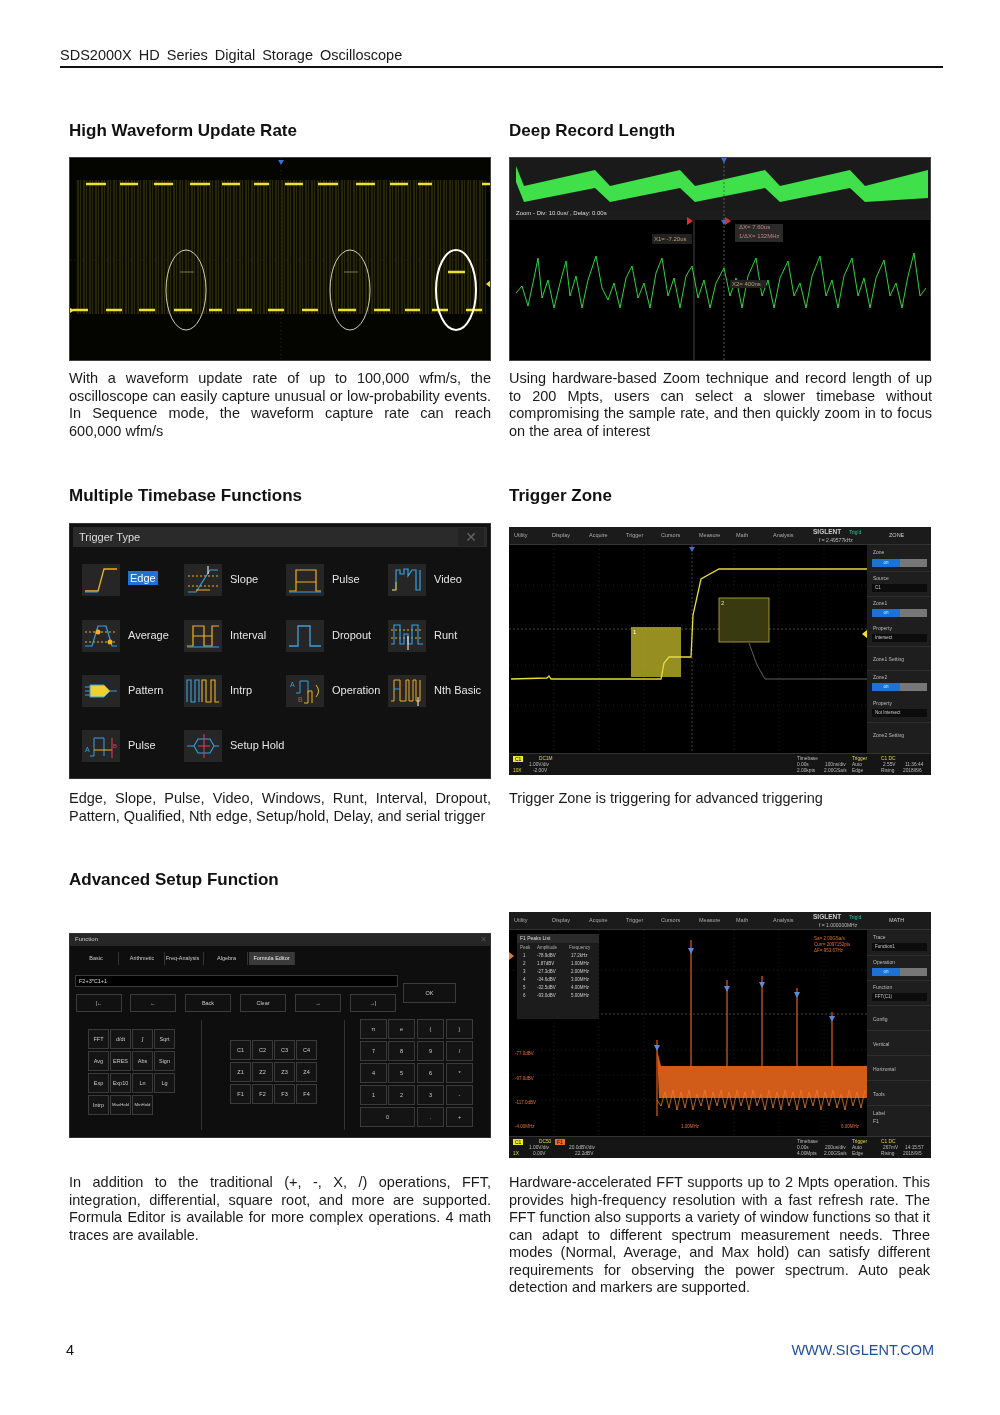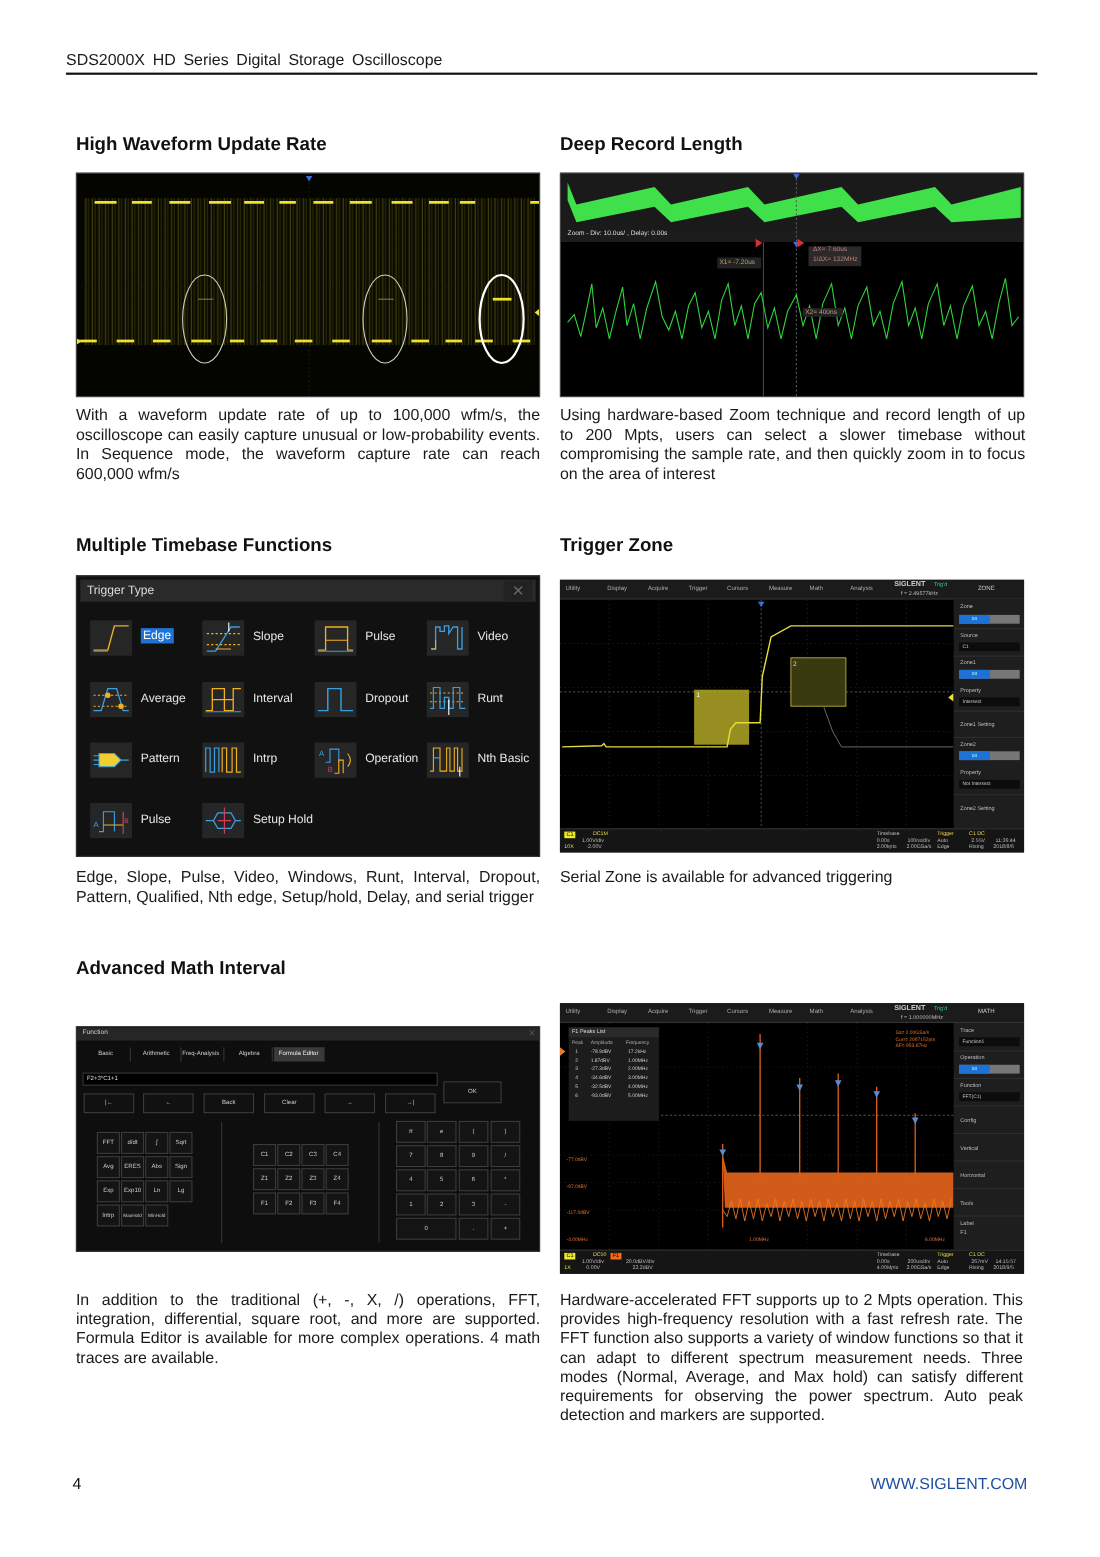--- a/index.html
+++ b/index.html
@@ -66,21 +66,21 @@
 <body>
 
 <div class="header">
   <span>SDS2000X HD Series Digital Storage Oscilloscope</span>
 </div>
 
 <div class="sec-title" style="left:69px;top:121px;">High Waveform Update Rate</div>
 <div class="sec-title" style="left:509px;top:121px;">Deep Record Length</div>
 <div class="sec-title" style="left:69px;top:486px;">Multiple Timebase Functions</div>
 <div class="sec-title" style="left:509px;top:486px;">Trigger Zone</div>
-<div class="sec-title" style="left:69px;top:870px;">Advanced Math Interval</div>
+<div class="sec-title" style="left:69px;top:870px;">Advanced Setup Function</div>
 
 <div class="screen" id="s1">
   <svg width="422" height="204" viewBox="0 0 422 204">
     <defs>
       <pattern id="vlines" width="6" height="204" patternUnits="userSpaceOnUse">
         <rect x="0" y="0" width="6" height="204" fill="#0a0a00"></rect>
         <line x1="2" y1="22" x2="2" y2="156" stroke="#4a4a10" stroke-width="1"></line>
         <line x1="4.5" y1="22" x2="4.5" y2="156" stroke="#2e2e08" stroke-width="1"></line>
       </pattern>
     </defs>
@@ -381,21 +381,21 @@
     <span class="st y" style="left:343px;top:2px;">Trigger</span>
     <span class="st y" style="left:372px;top:2px;">C1 DC</span>
     <span class="st" style="left:343px;top:8px;">Auto</span>
     <span class="st" style="left:374px;top:8px;">2.55V</span>
     <span class="st" style="left:343px;top:14px;">Edge</span>
     <span class="st" style="left:372px;top:14px;">Rising</span>
     <span class="st" style="left:396px;top:8px;">11:36:44</span>
     <span class="st" style="left:394px;top:14px;">2018/8/6</span>
   </div>
 </div>
-<div class="desc" style="left:509px;top:790px;width:423px;">Serial Zone is available for advanced triggering</div>
+<div class="desc" style="left:509px;top:790px;width:423px;">Trigger Zone is triggering for advanced triggering</div>
 
 <div class="screen" id="s5">
   <div class="fn-head">
     <span class="fn-title">Function</span>
     <span class="fn-close">✕</span>
   </div>
   <div class="fn-tab" style="left:4px;width:45px;">Basic</div>
   <div class="fn-tab" style="left:50px;width:45px;">Arithmetic</div>
   <div class="fn-tab" style="left:92px;width:42px;">Freq-Analysis</div>
   <div class="fn-tab" style="left:136px;width:42px;">Algebra</div>

